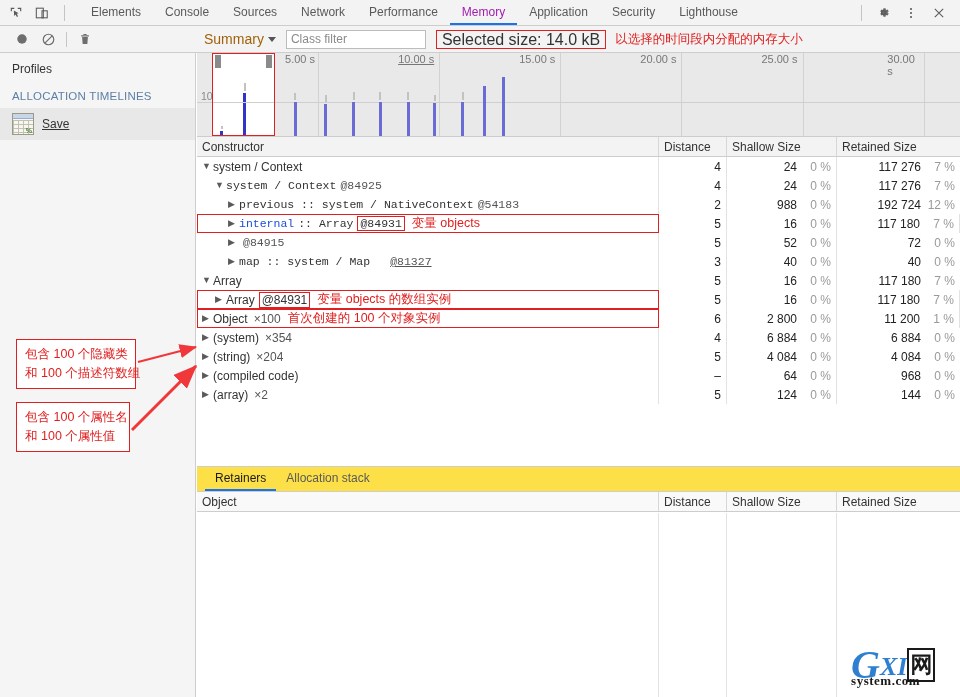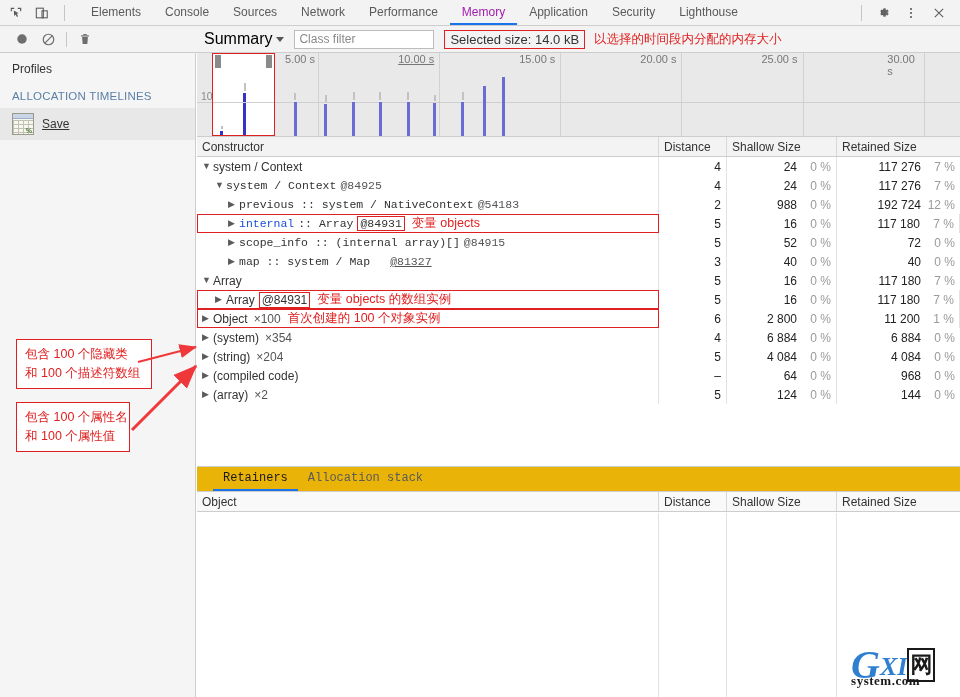--- a/index.html
+++ b/index.html
@@ -41,35 +41,35 @@
     background: #f3f3f3; border-bottom: 1px solid #cdcdcd;
     display: flex; align-items: center;
   }
   .t2-left { display: flex; align-items: center; gap: 0; width: 197px; padding-left: 9px; }
   .t2-btn { width: 26px; height: 22px; display: flex; align-items: center; justify-content: center; cursor: pointer; }
   .vsep { width: 1px; height: 15px; background: #c6c6c6; margin: 0 5px; }
 
   .t2-right { display: flex; align-items: center; gap: 0; padding-left: 5px; }
   .select-wrap {
     display: flex; align-items: center; gap: 4px; cursor: pointer;
-    padding: 0 4px 0 2px; font-size: 16px; color: #000000;
+    padding: 0 4px 0 2px; font-size: 14px; color: #a16207;
   }
   .caret-down {
     width: 0; height: 0; border-left: 4px solid transparent; border-right: 4px solid transparent;
     border-top: 5px solid #555;
   }
   .class-filter {
     width: 140px; height: 19px; border: 1px solid #bcbcbc; background: #fff;
     font-size: 12px; padding: 0 4px; color: #333; margin-left: 6px;
     font-family: "Liberation Sans", sans-serif;
   }
   .class-filter::placeholder { color: #8a8a8a; }
   .selected-size {
     margin-left: 10px; border: 1px solid #e02020; padding: 1px 5px;
-    font-size: 13px; color: #333; line-height: 15px;
+    font-size: 16px; color: #333; line-height: 15px;
   }
   .cn-note-red { color: #e02020; font-size: 12.5px; margin-left: 9px; }
 
   
   .sidebar {
     position: absolute; left: 0; top: 53px; width: 196px; bottom: 0;
     background: #f5f5f5; border-right: 1px solid #cdcdcd;
   }
   .sb-title { padding: 9px 10px 8px 12px; font-size: 12px; color: #333; }
   .sb-section {
@@ -152,21 +152,21 @@
   .rowbox {
     position: absolute; left: 0; top: 0; height: 19px; border: 1px solid #e02020;
     pointer-events: none; box-sizing: border-box;
   }
 
   
   .bottom {
     position: absolute; left: 197px; top: 466px; width: 763px; bottom: 0;
     background: #fff; border-top: 1px solid #cdcdcd;
   }
-  .btabs { display: flex; height: 25px; background: #eab308; border-bottom: 1px solid #cdcdcd; padding-left: 16px; font-family: Liberation Mono, monospace; }
+  .btabs { display: flex; height: 25px; background: #fde047; border-bottom: 1px solid #cdcdcd; padding-left: 8px; }
   .btab {
     padding: 0 10px; display: flex; align-items: center; font-size: 12px; color: #5a5a5a;
     cursor: pointer; border-bottom: 2px solid transparent;
   }
   .btab.active { color: #1a1a1a; border-bottom: 2px solid #1a73e8; }
   .bhead {
     display: flex; height: 20px; background: #f9f9f9; border-bottom: 1px solid #cdcdcd;
     font-size: 12px; color: #333;
   }
   .bbody { position: absolute; left: 0; right: 0; top: 46px; bottom: 0; display: flex; }
@@ -440,21 +440,20 @@
           </div>
           <div class="gc c-retained num">
             <span class="num-main">117 180</span>
             <span class="num-pct">7 %</span>
           </div>
           <div class="rowbox" style="width: 462px; left: 0px;"></div>
         </div>
         <div class="grow">
           <div class="gc c-constructor" style="padding-left: 31px;">
             <span class="twisty">▶</span>
-            <span class="gc-name mono">scope_info :: (internal array)[]</span>
             <span class="gc-name mono obj-id" style="margin-left: 4px;">@84915</span>
           </div>
           <div class="gc c-distance num">
             <span class="dist-v">5</span>
           </div>
           <div class="gc c-shallow num">
             <span class="num-main">52</span>
             <span class="num-pct">0 %</span>
           </div>
           <div class="gc c-retained num">
@@ -627,21 +626,21 @@
       <div class="gh-cell c-retained">Retained Size</div>
     </div>
     <div class="bbody">
       <div class="bcol c-constructor"></div>
       <div class="bcol c-distance"></div>
       <div class="bcol c-shallow"></div>
       <div class="bcol c-retained"></div>
     </div>
   </div>
 
-  <div class="anno" style="left:16px; top:339px; width:136px;">
+  <div class="anno" style="left:16px; top:339px; width:120px;">
     <div>包含 100 个隐藏类</div>
     <div>和 100 个描述符数组</div>
   </div>
   <div class="anno" style="left:16px; top:402px; width:114px;">
     <div>包含 100 个属性名</div>
     <div>和 100 个属性值</div>
   </div>
 
   <svg class="arrows">
     <defs>

